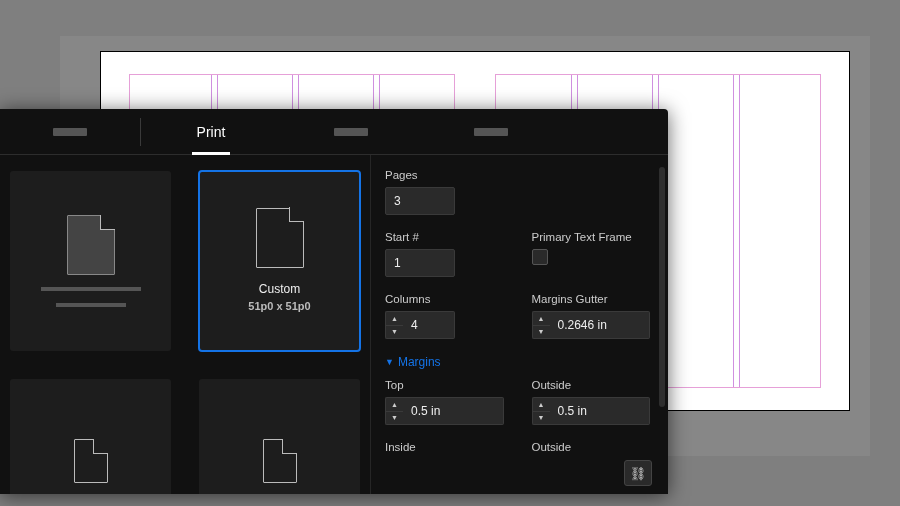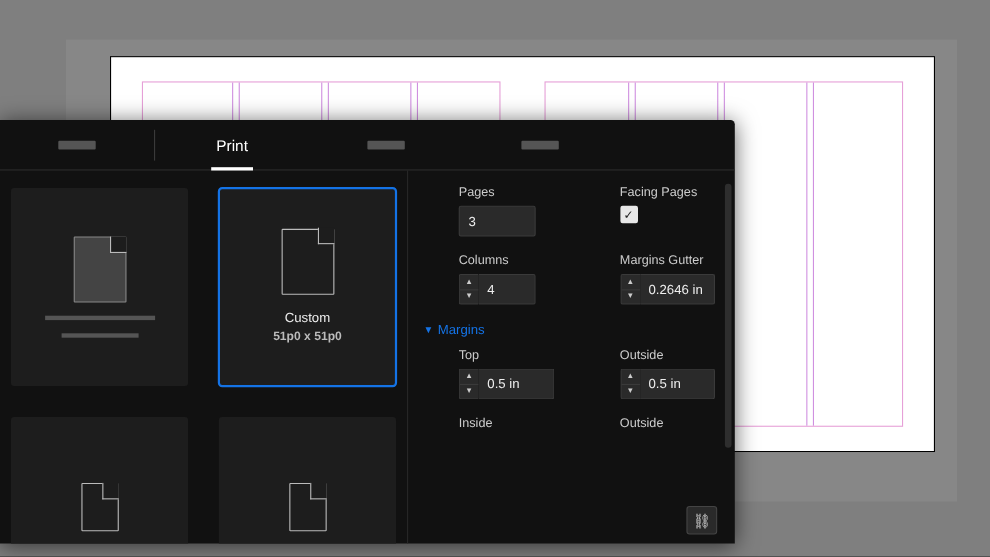--- a/index.html
+++ b/index.html
@@ -33,21 +33,21 @@
   .doc-icon::after { content:""; position:absolute; top:0; right:0; width:0; height:0; }
   .doc-icon.plain { background: #444; border-color:#888; }
   .preset .ph-line { width: 100px; height: 4px; background: #555; }
   .preset .ph-line.sm { width: 70px; }
   .preset-label { font-size: 12px; color: #eee; text-align: center; line-height: 1.5; }
   .preset-label .sub { color:#bbb; font-size:11px;font-weight:bold; }
 
   .details { flex: 1; padding: 14px 18px 0 14px; font-size: 12px; color: #ccc; border-left: 1px solid #262626; position: relative; }
   .details h4 { font-size: 11px; font-weight: 400; letter-spacing: 0.5px; color: #bbb; margin-bottom: 14px; }
   .row { display: flex; gap: 28px; margin-bottom: 16px; }
-  .field { flex: 1; display: flex; flex-direction: column; gap: 6px; margin-left: 32px; }
+  .field { flex: 1; display: flex; flex-direction: column; gap: 6px; }
   .field label { font-size: 11.5px; color: #ccc; }
   .ctrl { display: flex; align-items: stretch; height: 28px; }
   .input { background: #2a2a2a; color: #eee; border: 1px solid #3a3a3a; border-radius: 2px; padding: 0 8px; font-size: 12px; flex: 1; display: flex; align-items: center; }
   .input.narrow { flex: 0 0 70px; }
   .stepper { display: flex; flex-direction: column; width: 18px; border: 1px solid #3a3a3a; border-right: none; border-radius: 2px 0 0 2px; background: #2a2a2a; }
   .stepper span { flex:1; display:flex; align-items:center; justify-content:center; font-size:7px; color:#ccc; cursor:pointer; }
   .stepper span:first-child { border-bottom: 1px solid #3a3a3a; }
   .stepper + .input { border-left: none; border-radius: 0 2px 2px 0; }
   .checkbox { width: 16px; height: 16px; background: #e8e8e8; border-radius: 2px; display:flex; align-items:center; justify-content:center; font-size:11px; color:#222; }
   .checkbox.empty { background:#2a2a2a; border:1px solid #555; }
@@ -126,28 +126,36 @@
     <div class="details">
       <div class="scrollbar"></div>
 
       <div class="row">
         <div class="field">
           <label>Pages</label>
           <div class="ctrl">
               <div class="input narrow">3</div>
             </div>
         </div>
-        <div class="field">
-          <label>Facing Pages</label>
-          <div class="ctrl">
-              <div class="checkbox">✓</div>
+      </div>
+
+      <div class="row">
+        <div class="field">
+          <label>Start #</label>
+          <div class="ctrl">
+              <div class="input narrow">1</div>
             </div>
         </div>
-      </div>
-
+        <div class="field">
+          <label>Primary Text Frame</label>
+          <div class="ctrl">
+              <div class="checkbox empty"></div>
+            </div>
+        </div>
+      </div>
 
       <div class="row">
         <div class="field">
           <label>Columns</label>
           <div class="ctrl">
             <div class="stepper">
                 <span>▲</span>
                 <span>▼</span>
               </div>
             <div class="input" style="flex:0 0 52px">4</div>

